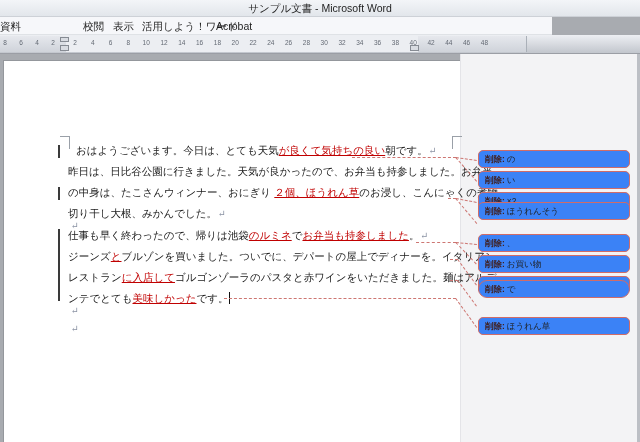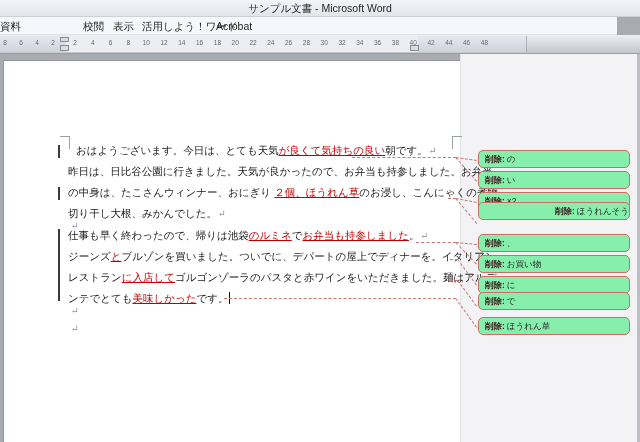--- a/index.html
+++ b/index.html
@@ -3,21 +3,21 @@
 <meta charset="utf-8">
 <style>
   * { margin:0; padding:0; box-sizing:border-box; }
   html,body { width:640px; height:442px; overflow:hidden; }
   body { position:relative; font-family:"Liberation Sans", sans-serif; background:#a8abb0; }
 
   
   #titlebar { position:absolute; left:0; top:0; width:640px; height:17px;
     background:linear-gradient(#f3f5f8,#e2e6eb); border-bottom:1px solid #cdd1d7;
     text-align:center; font-size:10.5px; line-height:17px; color:#1f1f1f; }
-  #menubar { position:absolute; left:0; top:17px; width:617px; height:18px;
+  #menubar { position:absolute; left:0; top:17px; width:552px; height:18px;
     background:#f6f7fa; border-bottom:1px solid #dfe2e6; }
   .menuitem { position:absolute; top:0; height:18px; line-height:18px;
     font-size:10.5px; color:#1f1f1f; white-space:nowrap; }
 
   
   #ruler { position:absolute; left:0; top:35px; width:640px; height:19px;
     background:linear-gradient(#edeff3,#c2c6cd); border-bottom:1px solid #9b9ea5; }
   #ruler-scale { position:absolute; left:0; top:1px; width:527px; height:16px;
     background:linear-gradient(#e6e8ed,#cfd3da); border-right:1px solid #aab0b8; }
   #ruler-textarea { position:absolute; left:66px; top:0; width:352px; height:16px; background:#eceef2; }
@@ -41,21 +41,21 @@
 
   
   .docline { position:absolute; left:68px; font-family:"DejaVu Serif","Liberation Serif",serif;
     font-size:10.5px; line-height:14px; color:#1b1b1b; white-space:pre; }
   .ins { color:#c00000; text-decoration:underline; }
   .pilcrow { color:#8b93a4; font-size:9.5px; margin-left:1px; }
   .caret { display:inline-block; width:1px; height:12px; background:#101010; vertical-align:-2px; margin-left:1px; }
 
   
   .balloon { position:absolute; left:478px; width:152px; height:18px;
-    background:#86efac; border:1px solid #d06c68; border-radius:5px;
+    background:#3b82f6; border:1px solid #d06c68; border-radius:5px;
     font-size:8.5px; line-height:16px; padding-left:6px; color:#1e1e1e; white-space:nowrap; overflow:hidden; }
   .balloon b { color:#402020; margin-right:2px; }
 
   
   .leader { position:absolute; height:0; border-top:1px dashed #cd7672; transform-origin:0 0; }
 </style>
 </head>
 <body>
 
 <div id="titlebar">
@@ -125,25 +125,25 @@
     <div class="docline" style="top: 218px; left: 70px;"><span class="pilcrow">↵</span></div>
     <div class="docline" style="top: 228px;"><span class="normal">仕事も早く終わったので、帰りは池袋</span><span class="ins">のルミネ</span><span class="normal">で</span><span class="ins">お弁当も持参しました</span><span class="normal">。</span><span class="pilcrow">↵</span></div>
     <div class="docline" style="top: 249px;"><span class="normal">ジーンズ</span><span class="ins">と</span><span class="normal">ブルゾンを買いました。ついでに、デパートの屋上でディナーを。イタリアン</span></div>
     <div class="docline" style="top: 270px;"><span class="normal">レストラン</span><span class="ins">に入店して</span><span class="normal">ゴルゴンゾーラのパスタと赤ワインをいただきました。麺はアルデ</span></div>
     <div class="docline" style="top: 291px;"><span class="normal">ンテでとても</span><span class="ins">美味しかった</span><span class="normal">です。</span><span class="caret"></span></div>
     <div class="docline" style="top: 303px; left: 70px;"><span class="pilcrow">↵</span></div>
     <div class="docline" style="top: 321px; left: 70px;"><span class="pilcrow">↵</span></div>
     <div class="balloon" style="top: 150px;"><b>削除:</b><span>の</span></div>
     <div class="balloon" style="top: 171px;"><b>削除:</b><span>い</span></div>
     <div class="balloon" style="top: 192px;"><b>削除:</b><span>×2</span></div>
-    <div class="balloon" style="top: 202px; text-align: right;"><b>削除:</b><span>ほうれんそう</span></div>
+    <div class="balloon" style="top: 202px;"><b>削除:</b><span>ほうれんそう</span></div>
     <div class="balloon" style="top: 234px;"><b>削除:</b><span>、</span></div>
     <div class="balloon" style="top: 255px;"><b>削除:</b><span>お買い物</span></div>
     <div class="balloon" style="top: 276px;"><b>削除:</b><span>に</span></div>
-    <div class="balloon" style="top: 292px;"><b>削除:</b><span>で</span></div>
+    <div class="balloon" style="top: 280px; border-radius: 9px;"><b>削除:</b><span>で</span></div>
     <div class="balloon" style="top: 317px;"><b>削除:</b><span>ほうれん草</span></div>
     <div class="leader" style="left: 352px; top: 157px; width: 104px; transform: rotate(0deg);"></div>
     <div class="leader" style="left: 456px; top: 157px; width: 21.2132px; transform: rotate(8.1301deg);"></div>
     <div class="leader" style="left: 456px; top: 157px; width: 31.8904px; transform: rotate(48.8141deg);"></div>
     <div class="leader" style="left: 448px; top: 198px; width: 8px; transform: rotate(0deg);"></div>
     <div class="leader" style="left: 456px; top: 198px; width: 21.3776px; transform: rotate(10.7843deg);"></div>
     <div class="leader" style="left: 456px; top: 198px; width: 32.6497px; transform: rotate(49.9697deg);"></div>
     <div class="leader" style="left: 416px; top: 242px; width: 40px; transform: rotate(0deg);"></div>
     <div class="leader" style="left: 456px; top: 242px; width: 21.095px; transform: rotate(5.44033deg);"></div>
     <div class="leader" style="left: 456px; top: 242px; width: 30.4138px; transform: rotate(46.3322deg);"></div>

